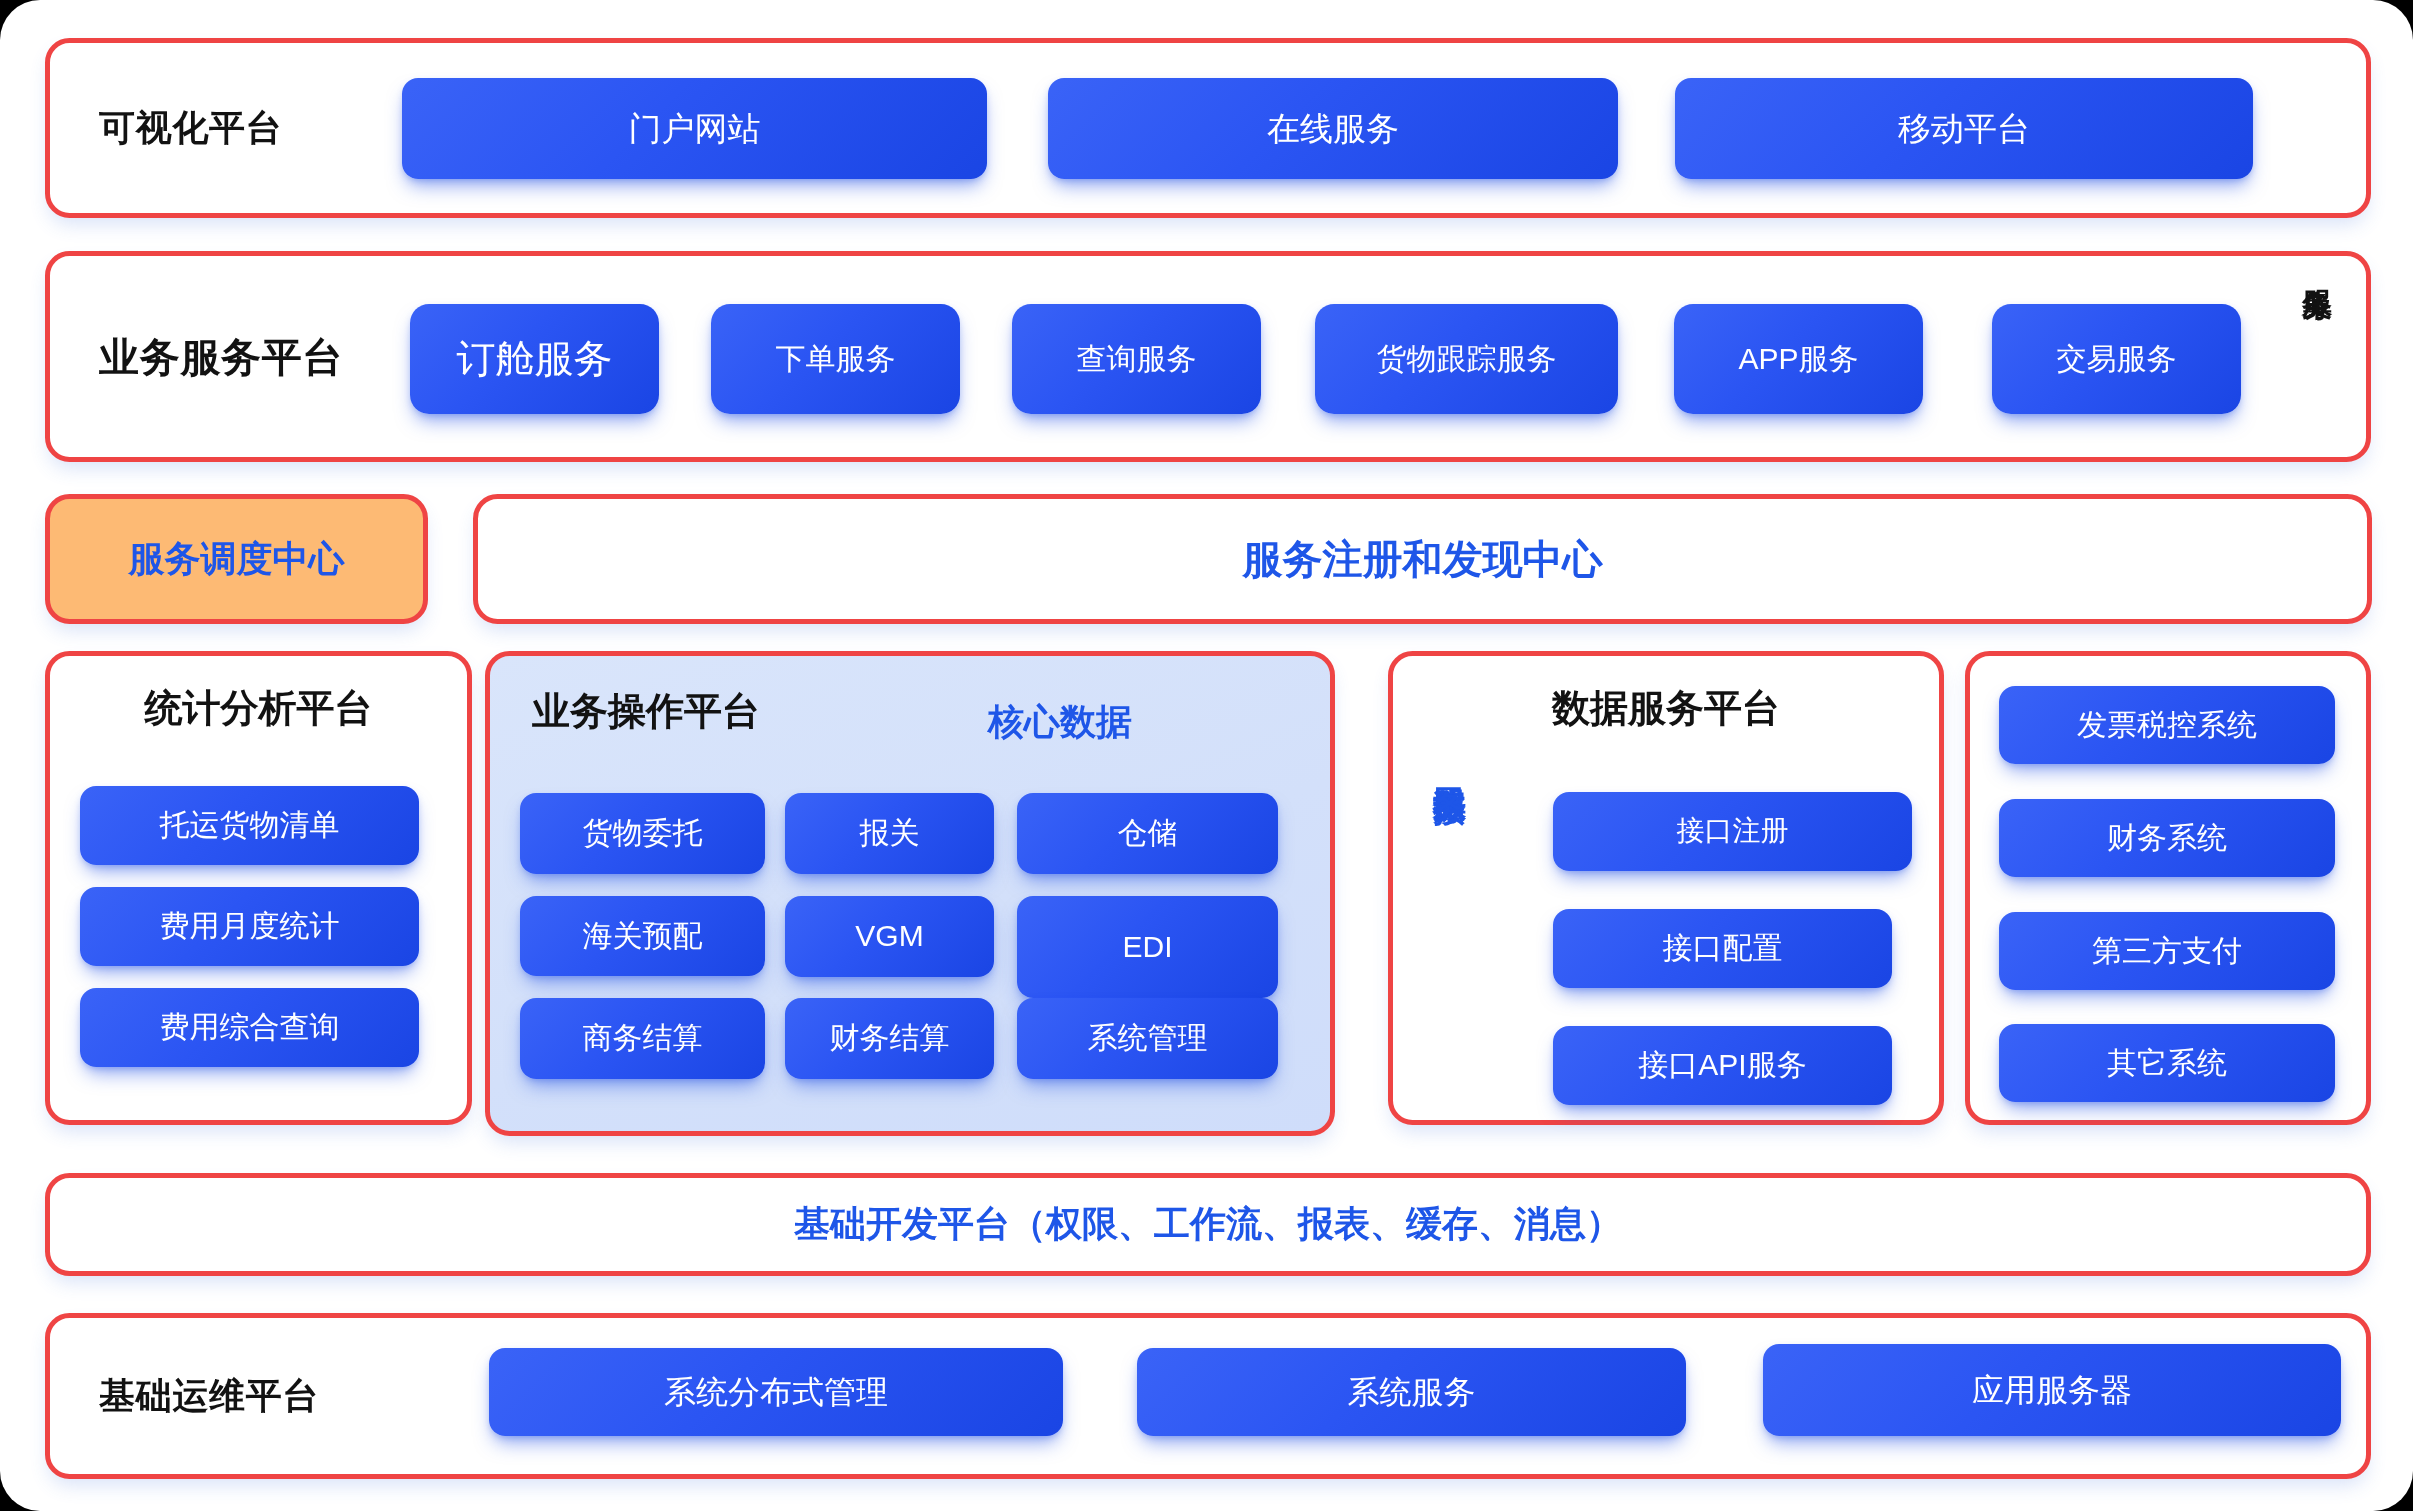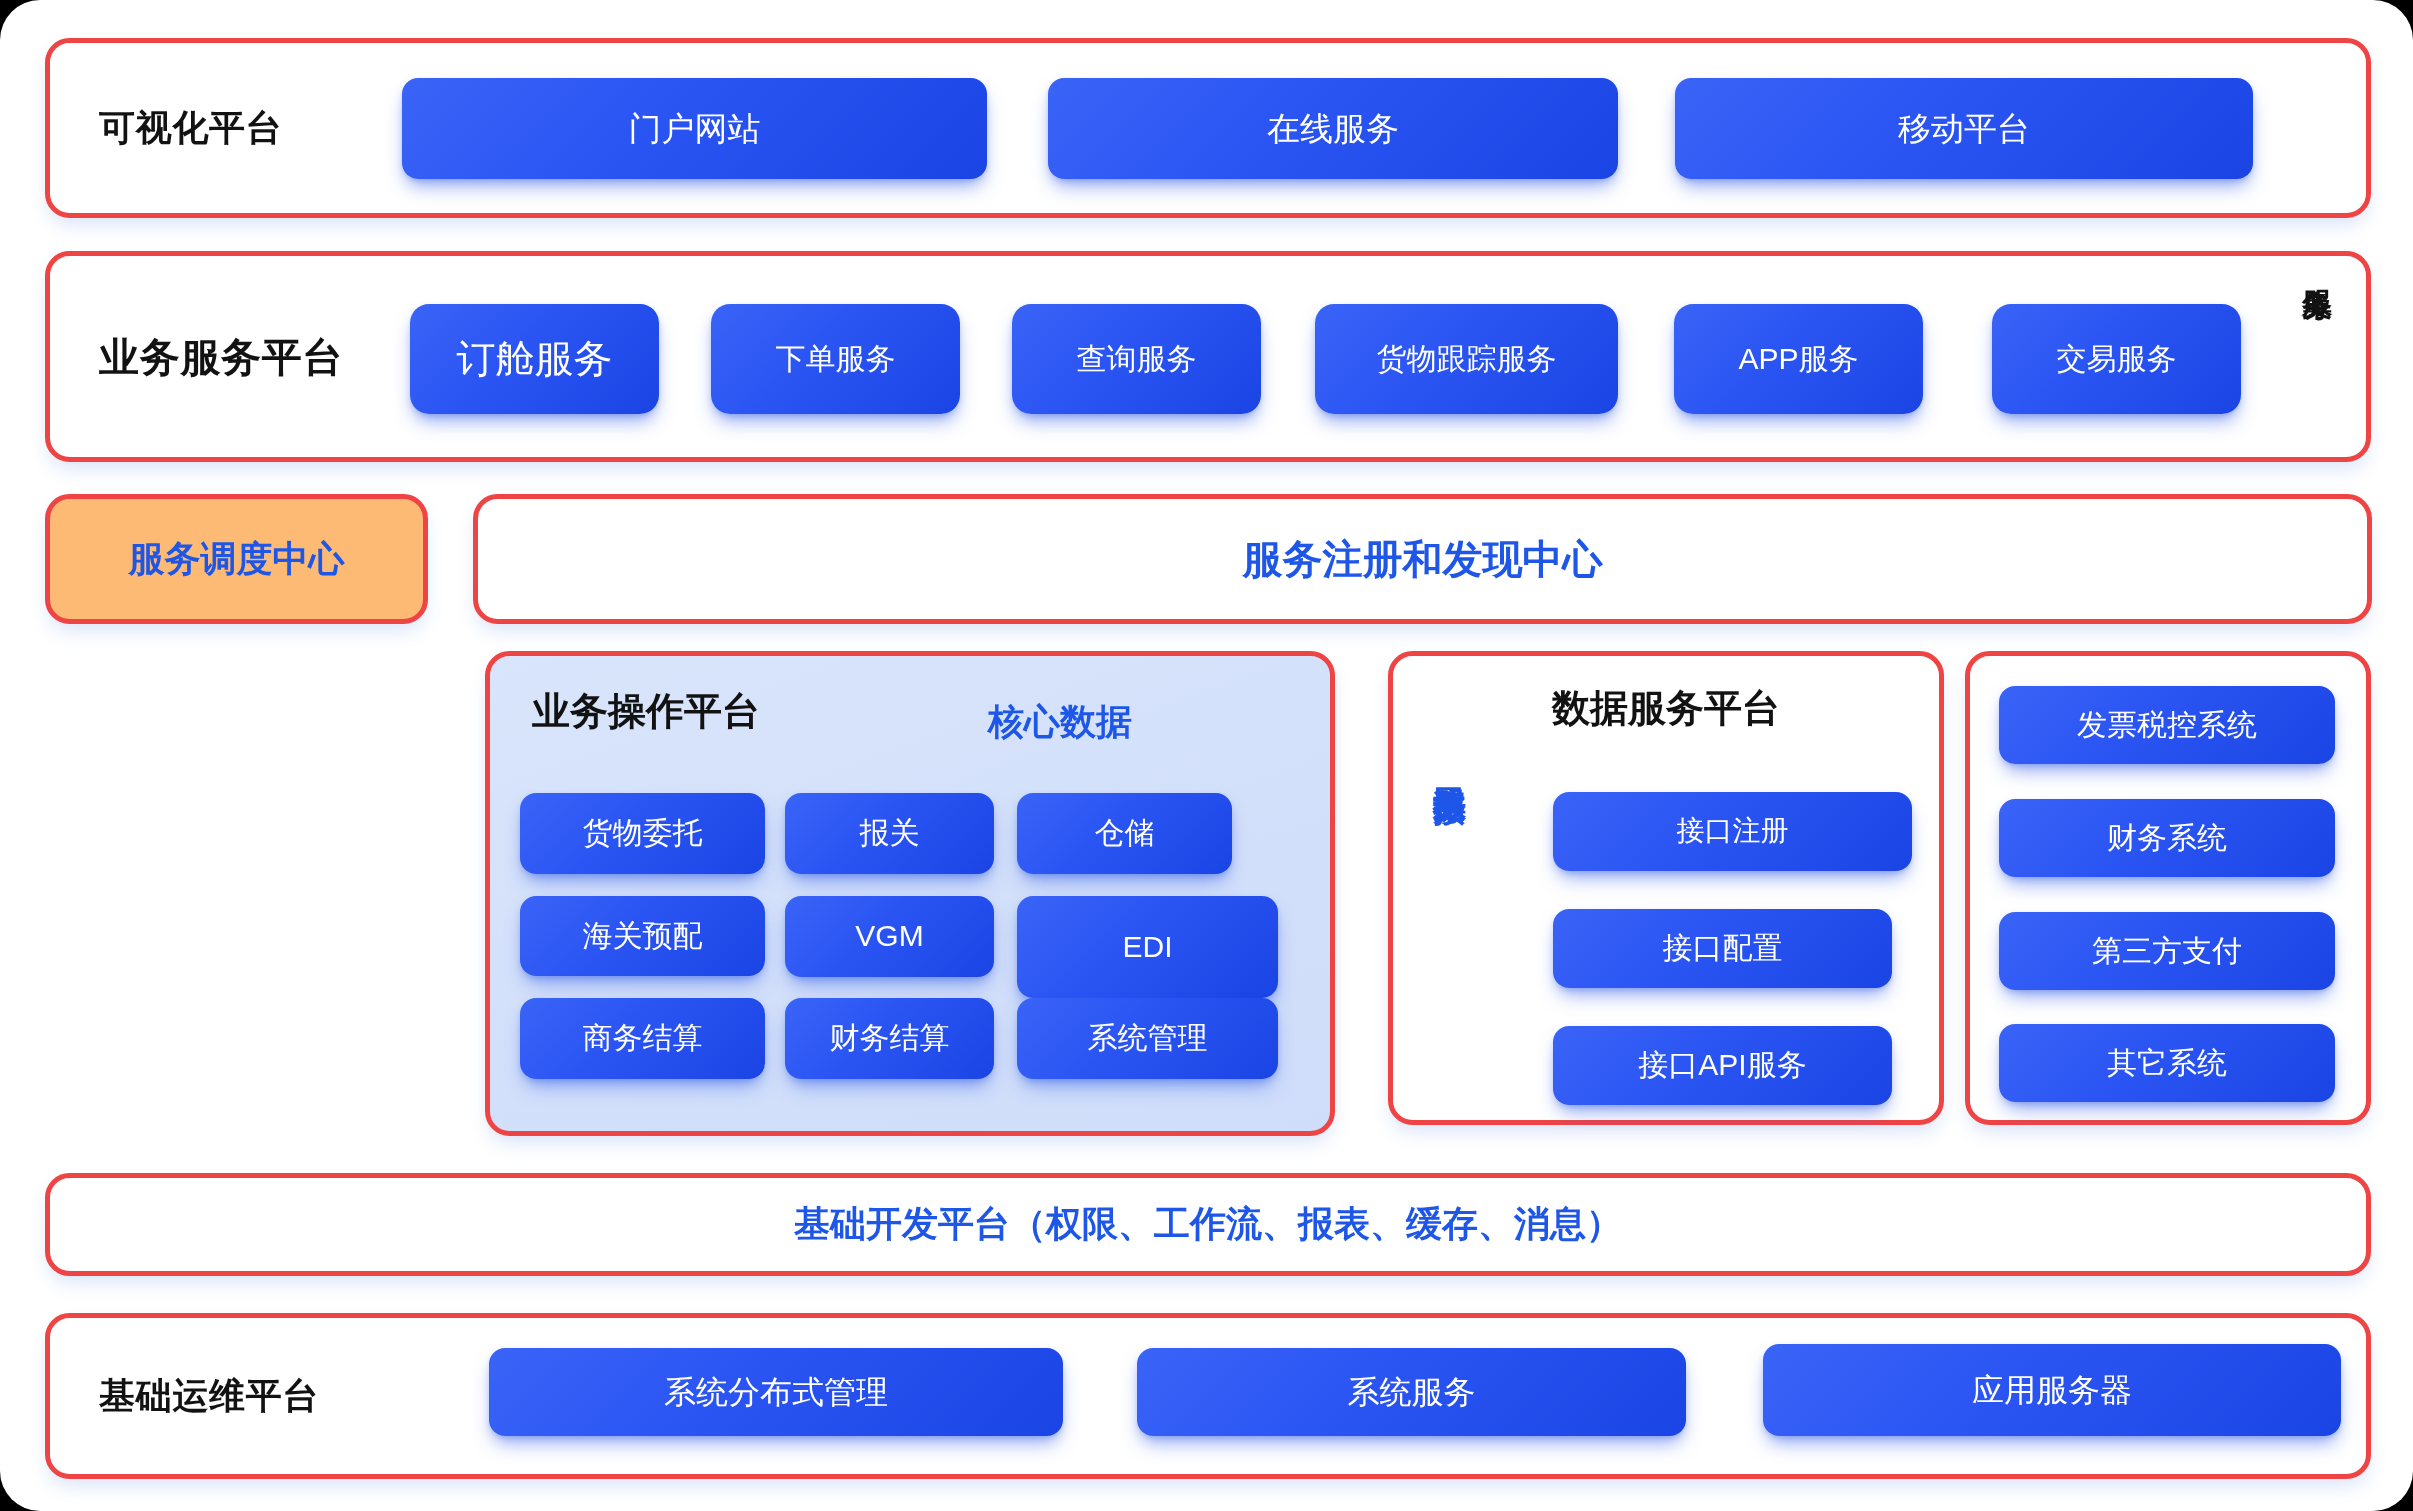--- a/index.html
+++ b/index.html
@@ -103,28 +103,35 @@
   </div>
 
   <div class="band" style="left:45px; top:494px; width:383px; height:130px; background:#fdba74;">
     <div class="center-title" style="font-size:36px; color:#1e56e8;">服务调度中心</div>
   </div>
 
   <div class="band" style="left:473px; top:494px; width:1899px; height:130px;">
     <div class="center-title" style="font-size:40px; color:#1e56e8;">服务注册和发现中心</div>
   </div>
 
+  <div class="band" style="left:45px; top:651px; width:427px; height:474px;">
+    <div class="panel-title" style="left:0; right:0; top:27.4px; text-align:center; font-size:38px; color:#121212;">统计分析平台</div>
+
+    <div class="chip" style="left:30px; top:130px; width:339px; height:79px; font-size:30px;">托运货物清单</div>
+    <div class="chip" style="left:30px; top:231px; width:339px; height:79px; font-size:30px;">费用月度统计</div>
+    <div class="chip" style="left:30px; top:332px; width:339px; height:79px; font-size:30px;">费用综合查询</div>
+  </div>
 
   <div class="band tint" style="left:485px; top:651px; width:850px; height:485px;">
     <div class="panel-title" style="left:42px; top:30px; font-size:38px; color:#121212;">业务操作平台</div>
     <div class="panel-title" style="left:498px; top:42px; font-size:36px; color:#1e56e8;">核心数据</div>
 
     <div class="chip" style="left:30px; top:137px; width:245px; height:81px; font-size:30px;">货物委托</div>
     <div class="chip" style="left:295px; top:137px; width:209px; height:81px; font-size:30px;">报关</div>
-    <div class="chip" style="left:527px; top:137px; width:215px; height:81px; font-size:30px;">仓储</div>
+    <div class="chip" style="left:527px; top:137px; width:261px; height:81px; font-size:30px;">仓储</div>
 
     <div class="chip" style="left:30px; top:240px; width:245px; height:80px; font-size:30px;">海关预配</div>
     <div class="chip" style="left:295px; top:240px; width:209px; height:81px; font-size:30px;">VGM</div>
     <div class="chip" style="left:527px; top:240px; width:261px; height:102px; font-size:30px;">EDI</div>
 
     <div class="chip" style="left:30px; top:342px; width:245px; height:81px; font-size:30px;">商务结算</div>
     <div class="chip" style="left:295px; top:342px; width:209px; height:81px; font-size:30px;">财务结算</div>
     <div class="chip" style="left:527px; top:342px; width:261px; height:81px; font-size:30px;">系统管理</div>
   </div>
 

